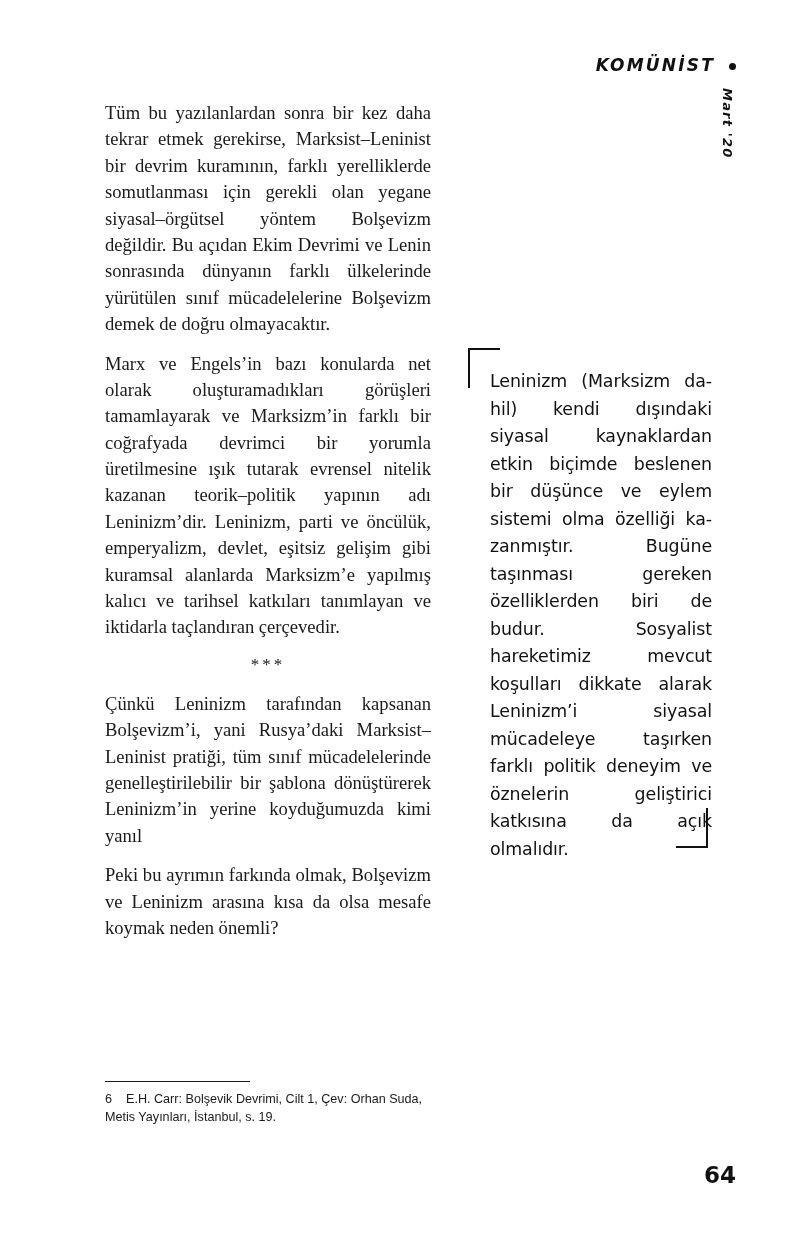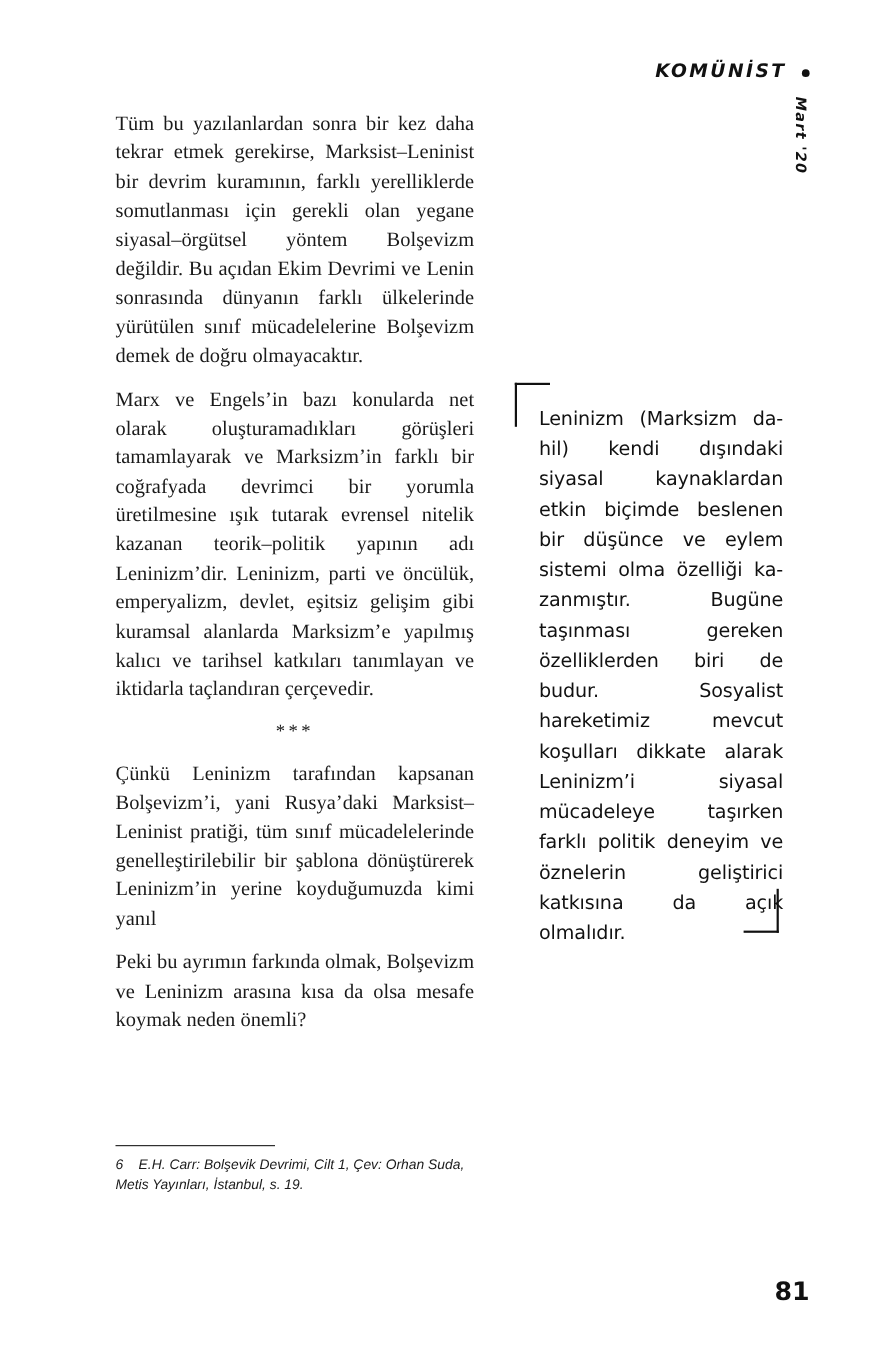--- a/index.html
+++ b/index.html
@@ -81,23 +81,22 @@
     text-align: center;
     font-size: 17px;
     letter-spacing: 3px;
     margin: 14px 0 16px 0;
   }
 
   
   .footnote {
     position: absolute;
     left: 105px;
-    top: 1041px;
+    top: 1081px;
     width: 330px;
-    font-style: italic;
   }
   .footnote-rule {
     width: 145px;
     height: 1px;
     background: #1a1a1a;
     margin-bottom: 8px;
   }
   .footnote-text {
     font-family: "Liberation Sans", sans-serif;
     font-size: 12.6px;
@@ -182,13 +181,13 @@
     <span class="num">6</span><span>E.H. Carr: Bolşevik Devrimi, Cilt 1, Çev: Or­han Suda, Metis Yayınları, İstanbul, s. 19.</span>
   </div>
 </div>
 
 <div class="pullquote">
   <div class="pq-bracket-tl"></div>
   <div class="pq-bracket-br"></div>
   <div class="pq-text">Leninizm (Marksizm da­hil) kendi dışındaki siyasal kaynaklardan etkin biçimde beslenen bir düşünce ve ey­lem sistemi olma özelliği ka­zanmıştır. Bugüne taşınması gereken özelliklerden biri de budur. Sosyalist hareketimiz mevcut koşulları dikkate alarak Leninizm’i siyasal mücadeleye taşırken farklı politik deneyim ve öznelerin geliştirici katkısına da açık olmalıdır.</div>
 </div>
 
-<div class="page-number">81</div>
+<div class="page-number">64</div>
 
 </body></html>

